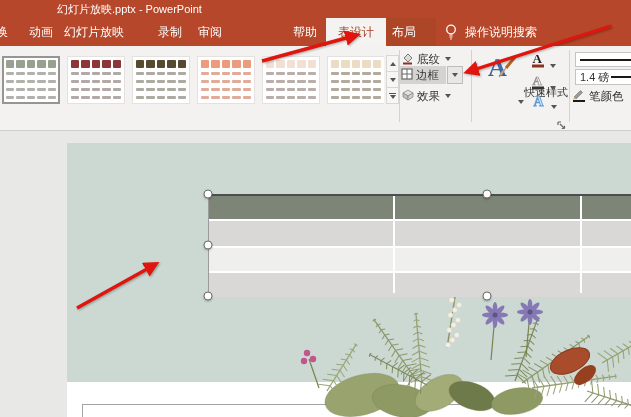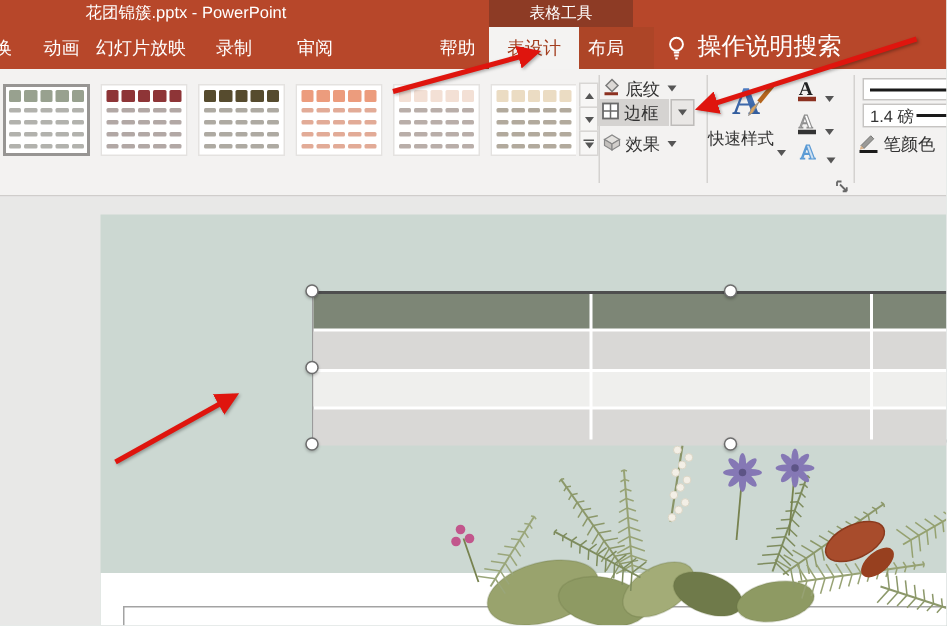--- a/index.html
+++ b/index.html
@@ -15,29 +15,29 @@
 
   
   .tabbar { position:absolute; left:0; top:18px; width:631px; height:28px; background:#b7472a; }
   .ctx-strip { position:absolute; left:326px; top:0; width:110px; height:28px; background:#ad4527; }
   .tab { position:absolute; top:0; height:28px; line-height:28px; text-align:center;
          color:#fff; font-size:12px; white-space:nowrap; cursor:default; }
   .tab.active { background:#f4f3f2; color:#a33e1f; }
   .t-huan { left:-8px; width:20px; }
   .t-anim { left:24px;  width:34px; }
   .t-show { left:58px;  width:72px; }
-  .t-rec  { left:136px; width:40px; }
+  .t-rec  { left:150px; width:40px; }
   .t-rev  { left:190px; width:40px; }
   .t-view { left:237px; width:40px; }
   .t-help { left:285px; width:40px; }
   .t-design { left:326px; width:60px; }
   .t-layout { left:382px; width:44px; }
   .bulb { position:absolute; left:444px; top:5px; }
   .search-label { position:absolute; left:465px; top:0; height:28px; line-height:28px;
-                  color:#fff; font-size:16px; white-space:nowrap; }
+                  color:#fff; font-size:12px; white-space:nowrap; }
 
   
   .ribbon { position:absolute; left:0; top:46px; width:631px; height:85px;
             background:#f3f2f1; border-bottom:1px solid #cfcdcb; }
   .vsep { position:absolute; top:4px; height:72px; width:1px; background:#d4d2d0; }
   .group-label { position:absolute; top:68px; height:13px; font-size:11px; color:#5f5d5b;
                  text-align:center; line-height:13px; white-space:nowrap; }
 
   
   .gallery { position:absolute; left:2px; top:10px; width:382px; height:48px;
@@ -62,21 +62,21 @@
           border-top:4px solid #555; display:inline-block; margin-left:2px; }
   .borders-btn { position:absolute; left:398px; top:20px; width:48px; height:18px;
                  background:#d5d3d1; display:flex; align-items:center; gap:3px;
                  font-size:11.5px; color:#333; padding-left:3px; }
   .borders-drop { position:absolute; left:447px; top:20px; width:16px; height:18px;
                   border:1px solid #bebcba; background:#e9e7e5;
                   display:flex; align-items:center; justify-content:center; }
 
   
   .qs-big { position:absolute; left:487px; top:6px; width:30px; height:30px; }
-  .qs-label { position:absolute; left:472px; top:39px; width:96px; font-size:11px; color:#333; text-align:left; }
+  .qs-label { position:absolute; left:472px; top:39px; width:96px; font-size:11px; color:#333; text-align:right; }
   .qs-chev { position:absolute; left:516px; top:54px; }
   .a-item { position:absolute; display:flex; align-items:flex-end; gap:2px; }
   .launcher { position:absolute; left:557px; top:70px; }
 
   
   .dbox { position:absolute; left:575px; width:70px; height:15px; background:#fff;
           border:1px solid #c6c4c2; display:flex; align-items:center; padding:0 4px; }
   .dbox .bline { flex:1; height:2px; background:#1a1a1a; }
   .dbox1 { top:6px; }
   .dbox2 { top:23px; height:16px; font-size:11px; color:#333; white-space:nowrap; gap:2px; }
@@ -105,22 +105,21 @@
   
   .overlay { position:absolute; left:0; top:0; width:631px; height:417px; pointer-events:none;
              filter:drop-shadow(1px 1.5px 1px rgba(0,0,0,.3)); }
 </style>
 </head>
 <body>
 
 <div class="app">
 
   <div class="titlebar">
-    <span class="doc-title">花团锦簇.pptx  -  PowerPoint</span>
-    <div class="ctx-band">表格工具</div>
+    <span class="doc-title">幻灯片放映.pptx  -  PowerPoint</span>
   </div>
 
   <div class="tabbar">
     <div class="ctx-strip"></div>
     <div class="tab t-huan">换</div>
     <div class="tab t-anim">动画</div>
     <div class="tab t-show">幻灯片放映</div>
     <div class="tab t-rec">录制</div>
     <div class="tab t-rev">审阅</div>
     <div class="tab t-help">帮助</div>

